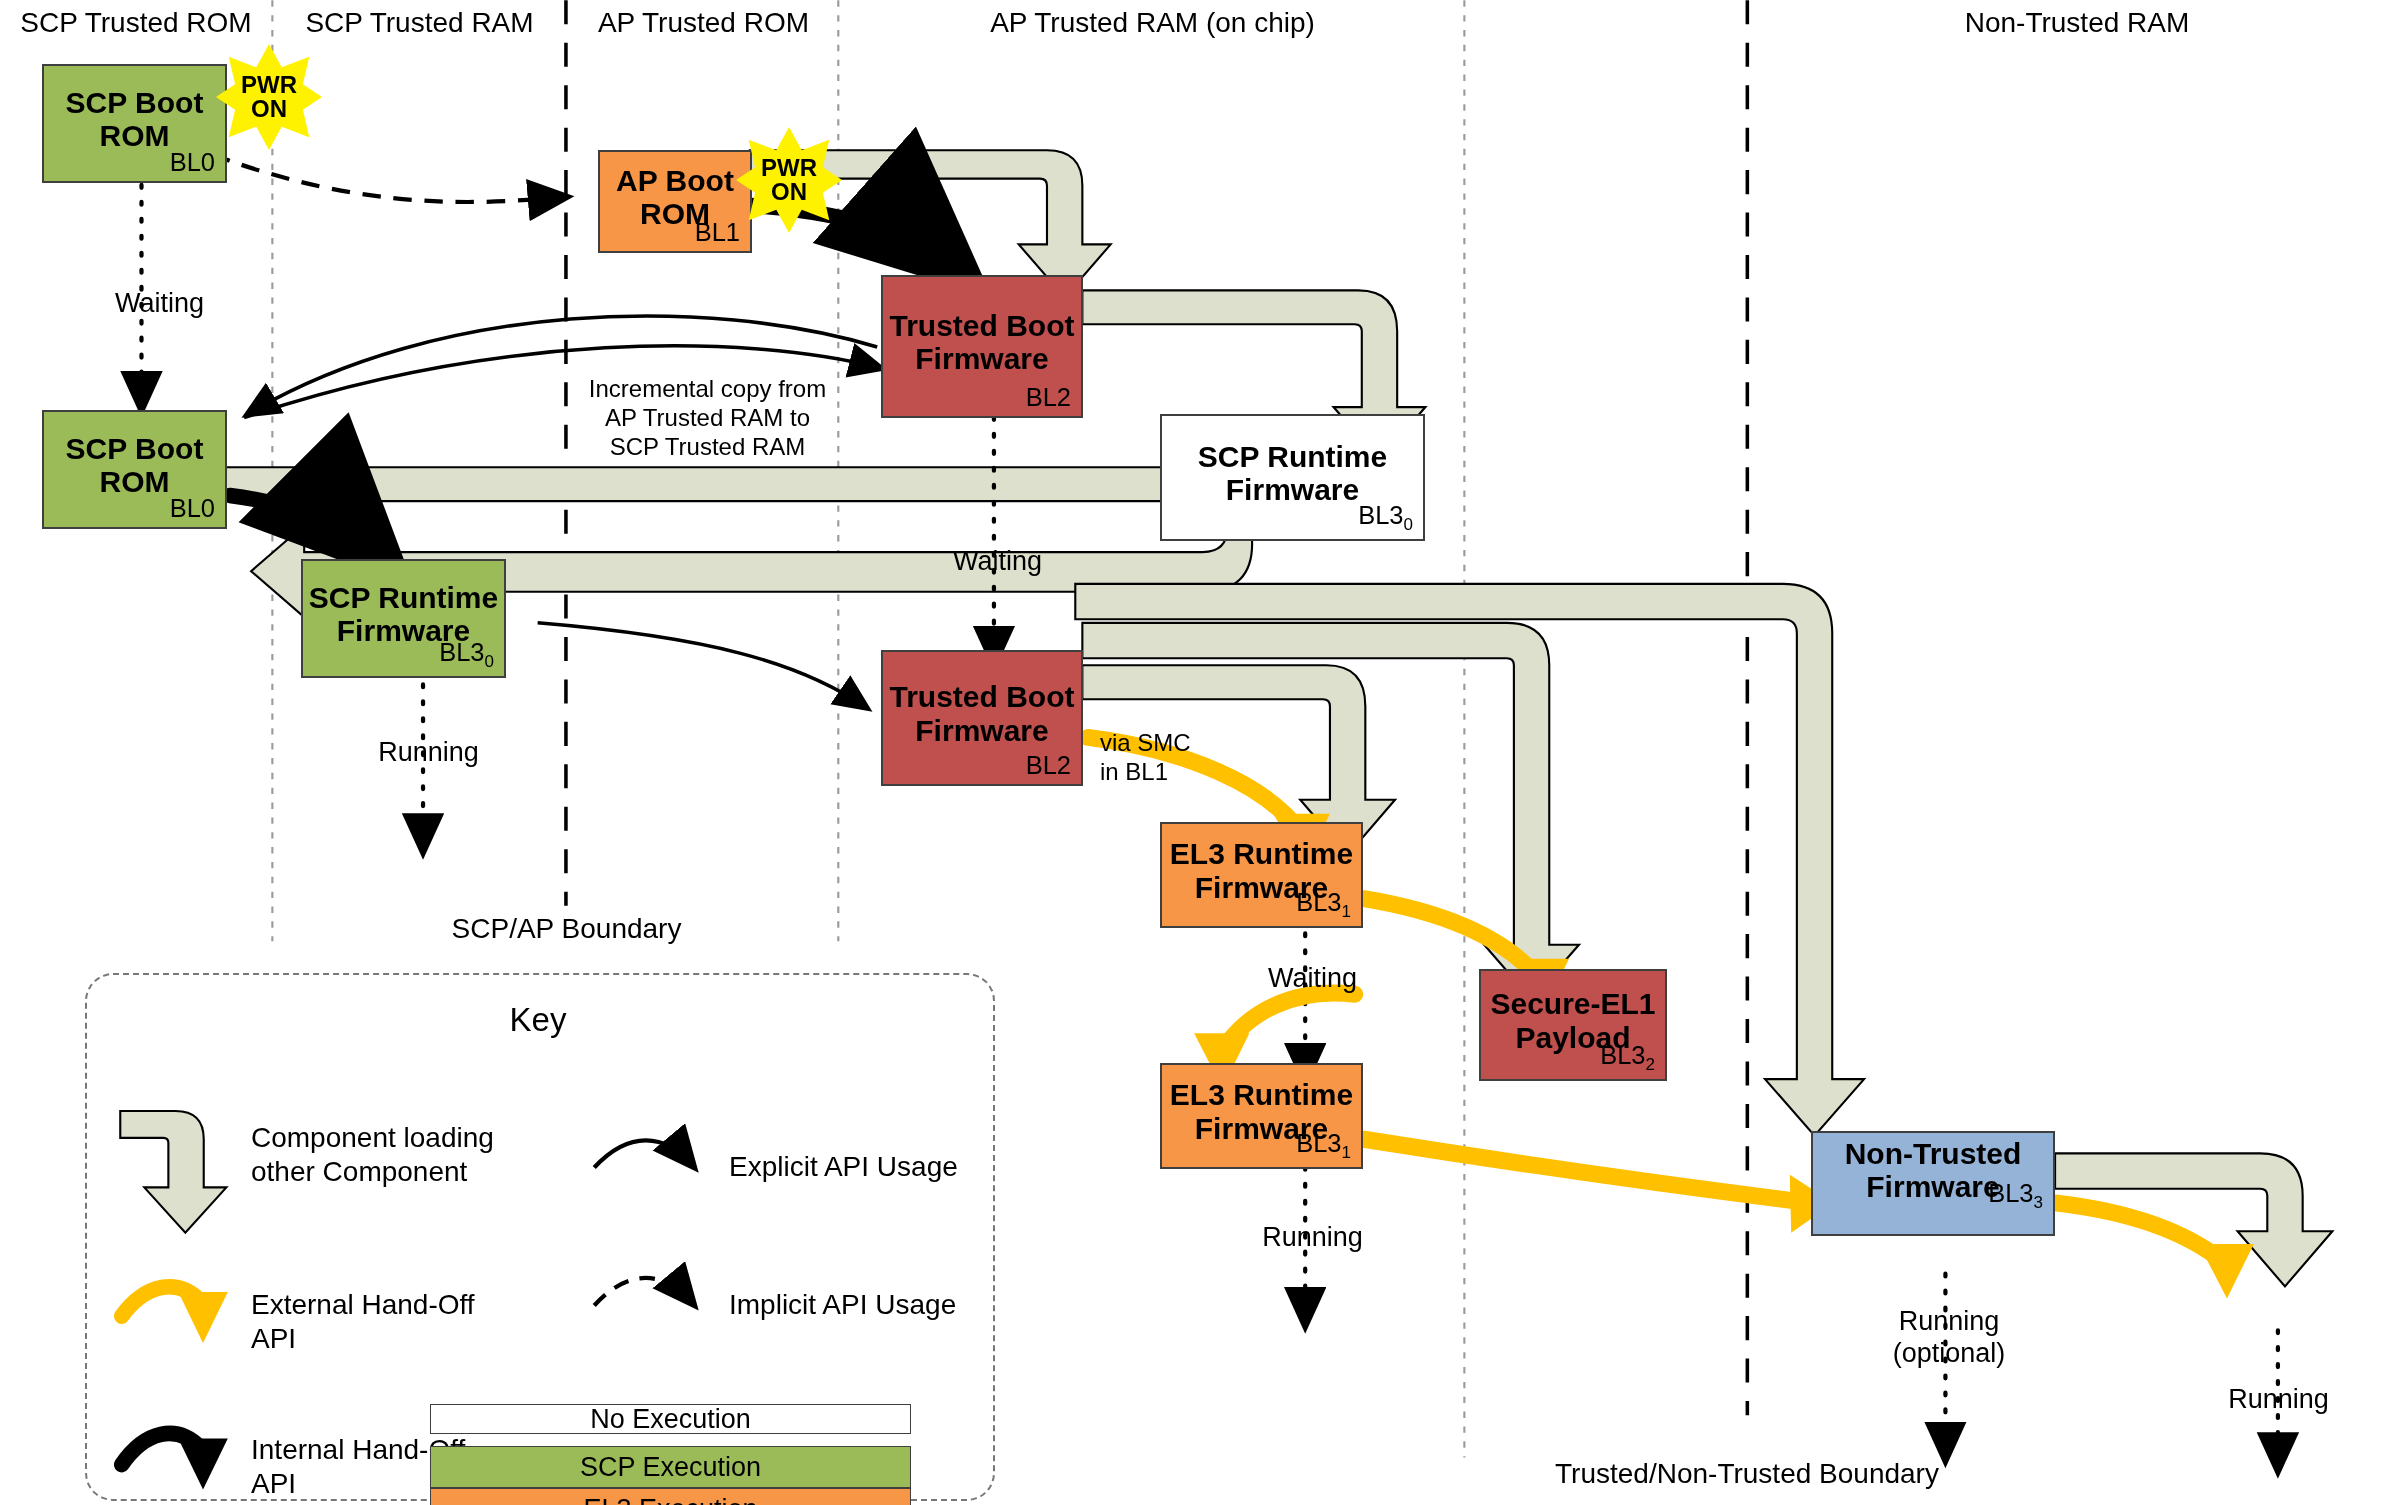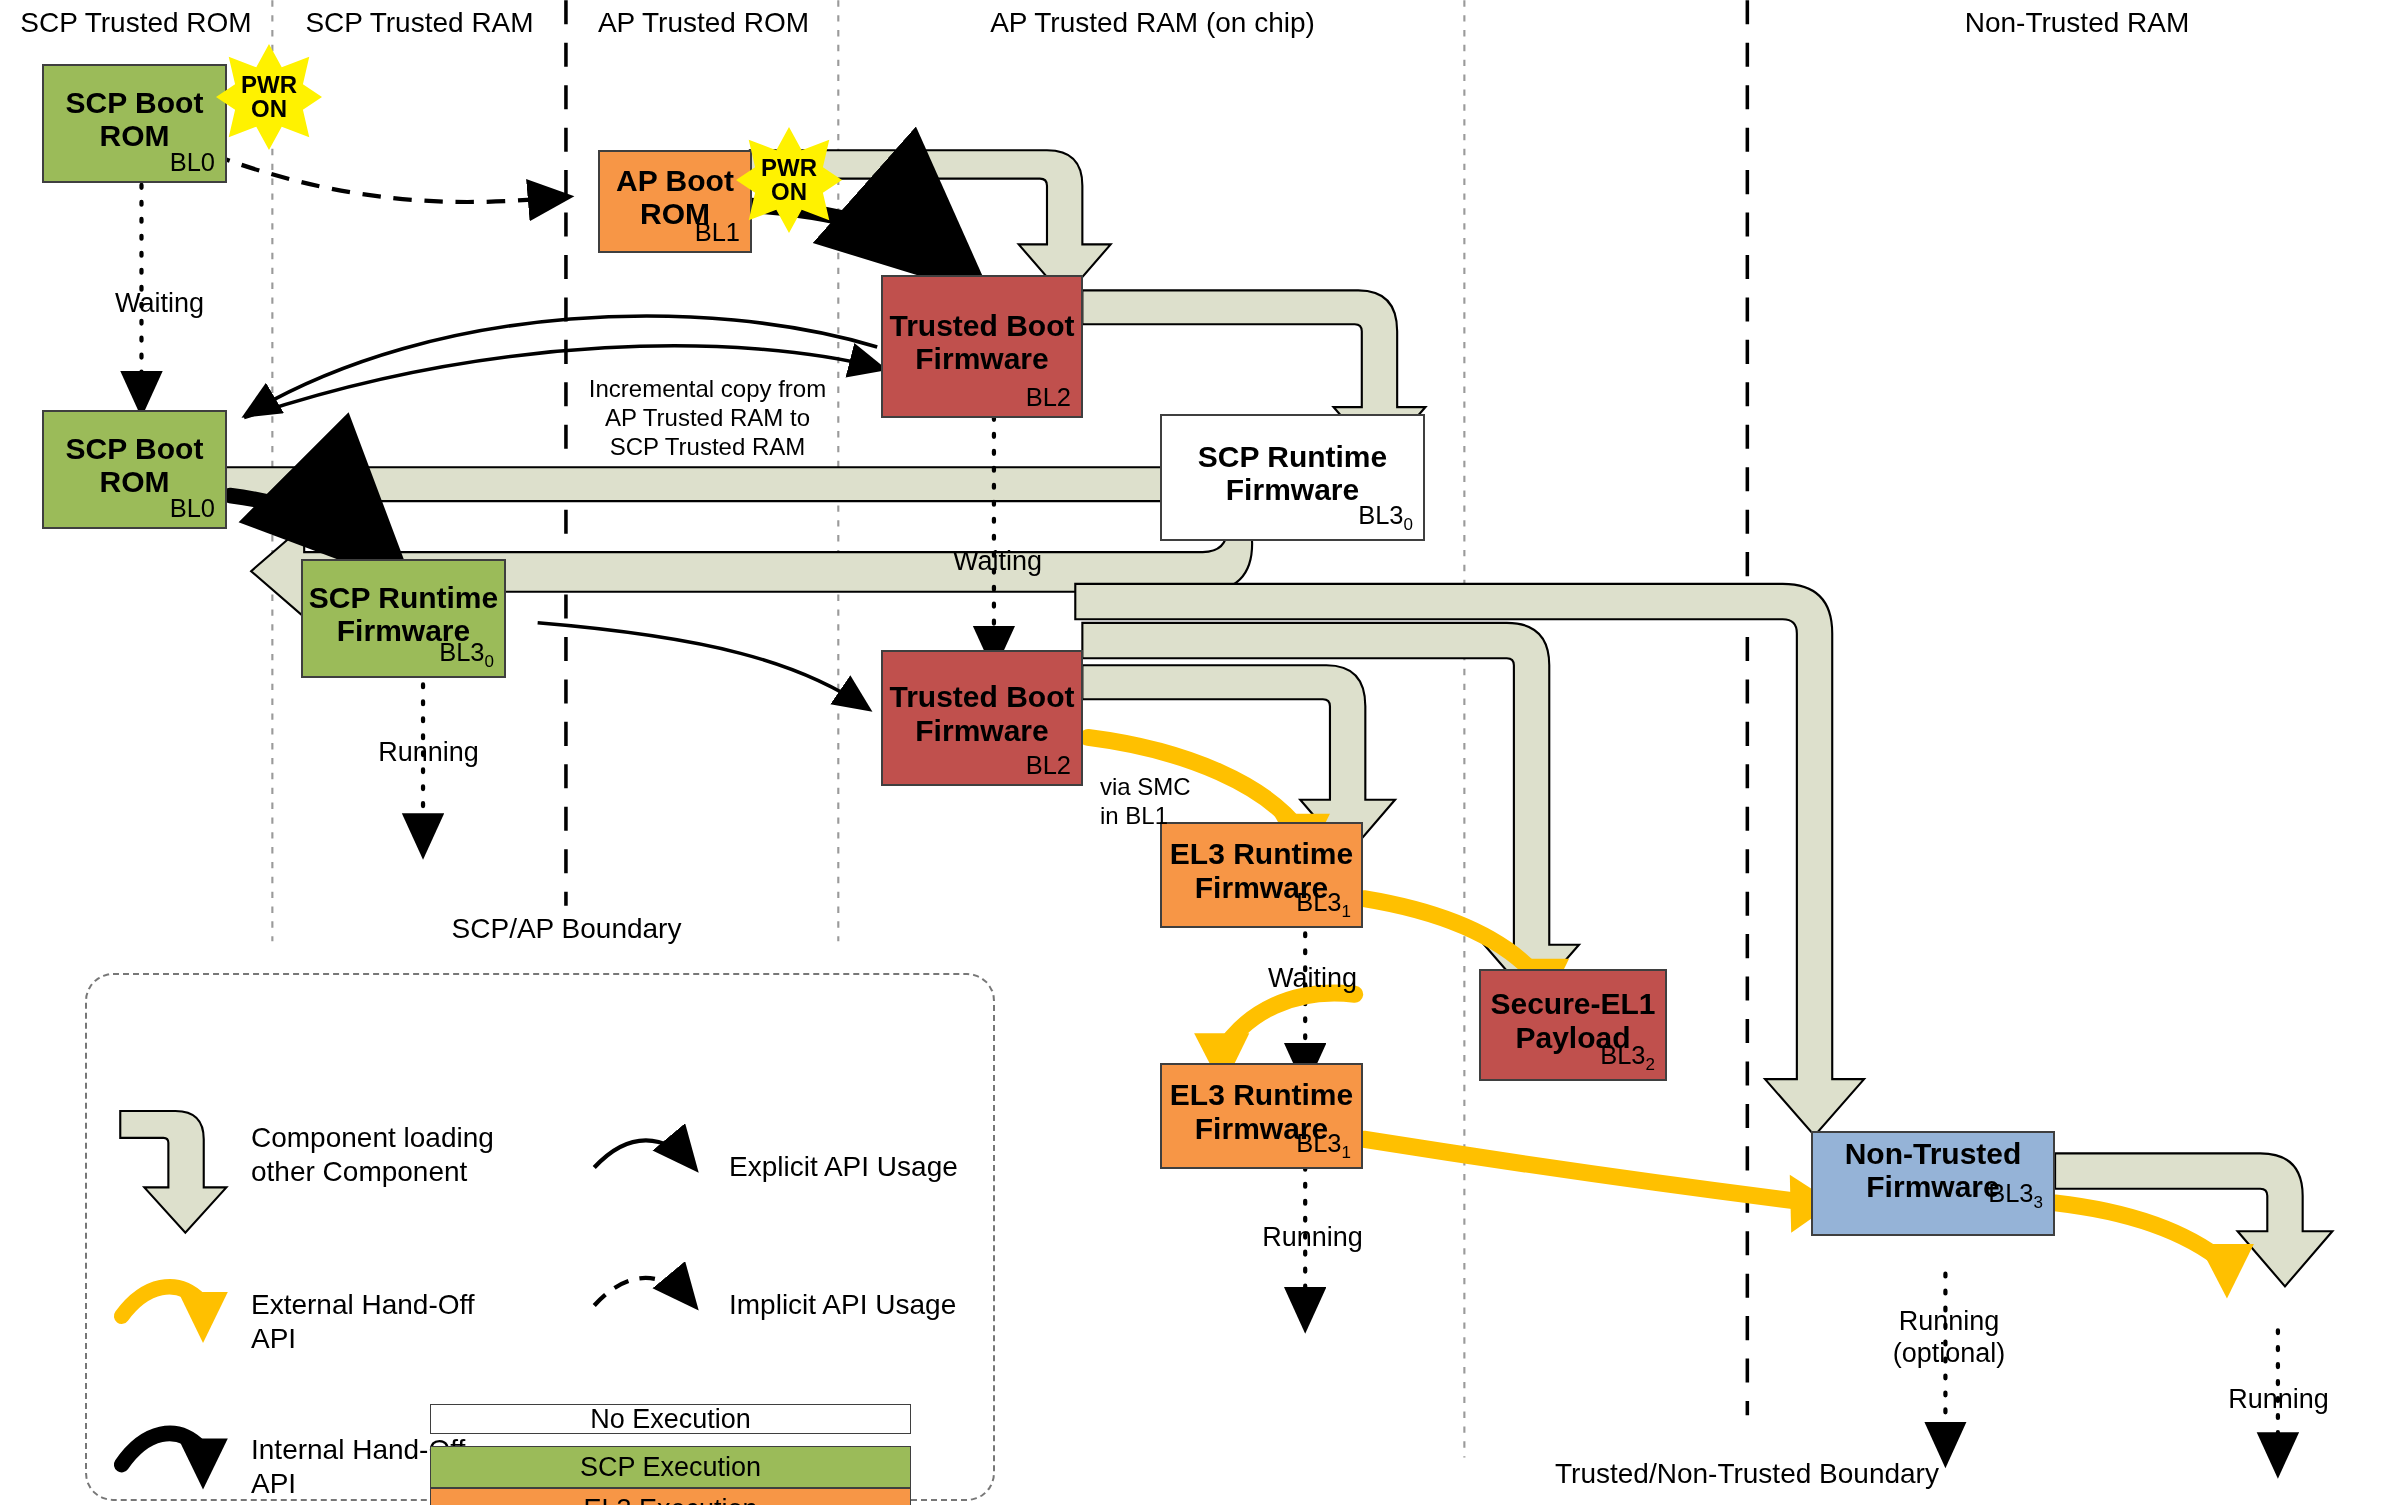--- a/index.html
+++ b/index.html
@@ -200,28 +200,29 @@
   <div class="flabel" style="left:909px;top:545px;width:177px;">Waiting</div>
   <div class="flabel" style="left:1224px;top:962px;width:177px;">Waiting</div>
   <div class="flabel" style="left:1224px;top:1221px;width:177px;">Running</div>
   <div class="flabel" style="left:1857px;top:1305px;width:184px;white-space:pre-line;">Running
 (optional)</div>
   <div class="flabel" style="left:2190px;top:1383px;width:177px;">Running</div>
 
   <div class="flabel small" style="left:559px;top:375px;width:297px;white-space:pre-line;">Incremental copy from
 AP Trusted RAM to
 SCP Trusted RAM</div>
-  <div class="flabel small" style="left:1100px;top:773px;width:156px;white-space:pre-line;text-align:left;">via SMC
+  <div class="flabel small" style="left:1100px;top:729px;width:156px;white-space:pre-line;text-align:left;">via SMC
 in BL1</div>
 
   <div class="boundary-label" style="left:432px;top:913px;width:269px;">SCP/AP Boundary</div>
   <div class="boundary-label" style="left:1542px;top:1458px;width:410px;">Trusted/Non-Trusted Boundary</div>
 
   <div class="keybox" style="left:85px;top:973px;width:906px;height:524px;"></div>
 
+  <div class="keytitle" style="left:85px;top:1001px;width:906px;">Key</div>
 
   <svg class="layer" viewBox="0 0 3394 2128">
     <defs>
       <marker id="k-black" markerWidth="13" markerHeight="13" refX="9" refY="5" orient="auto">
         <path d="M0,0 L11,5 L0,10 z" fill="#000"></path>
       </marker>
     </defs>
 
     <g fill="#DDE0CC" stroke="#000" stroke-width="3">
       <path d="M170,1570 L248,1570 Q288,1570 288,1610 L288,1678 L320,1678 L262,1742 L204,1678 L238,1678 L238,1615 Q238,1608 231,1608 L170,1608 Z"></path>

